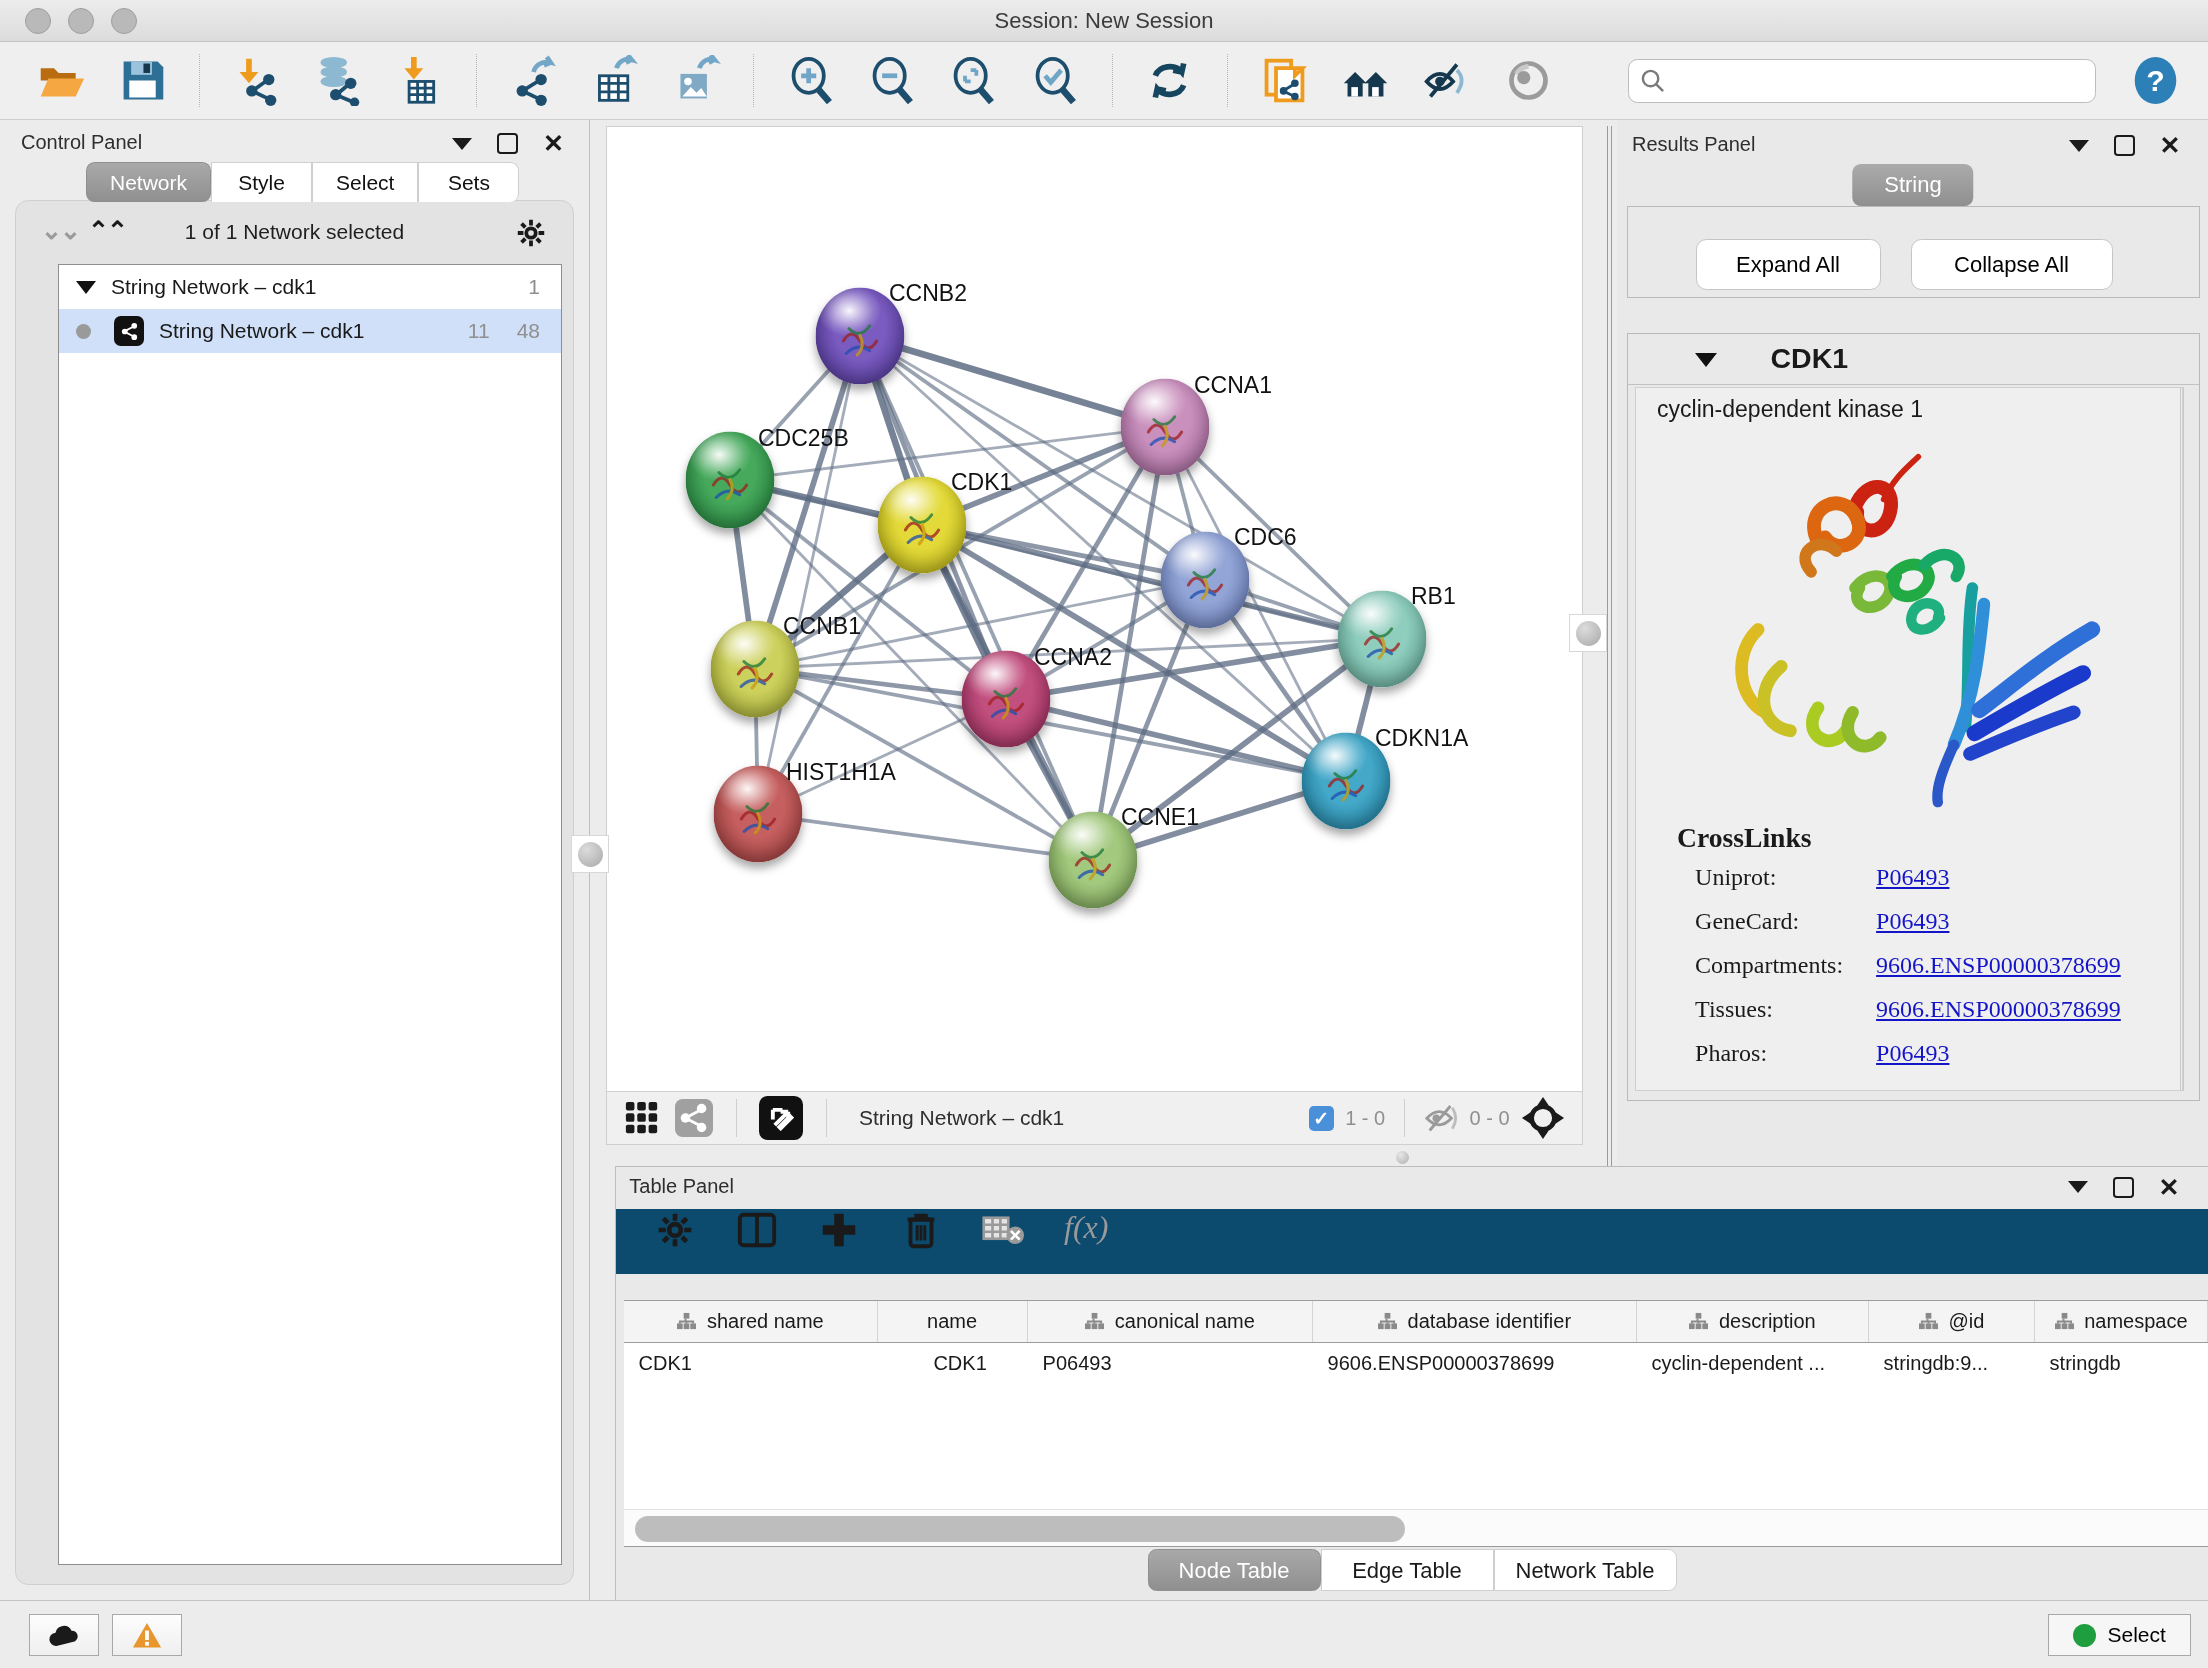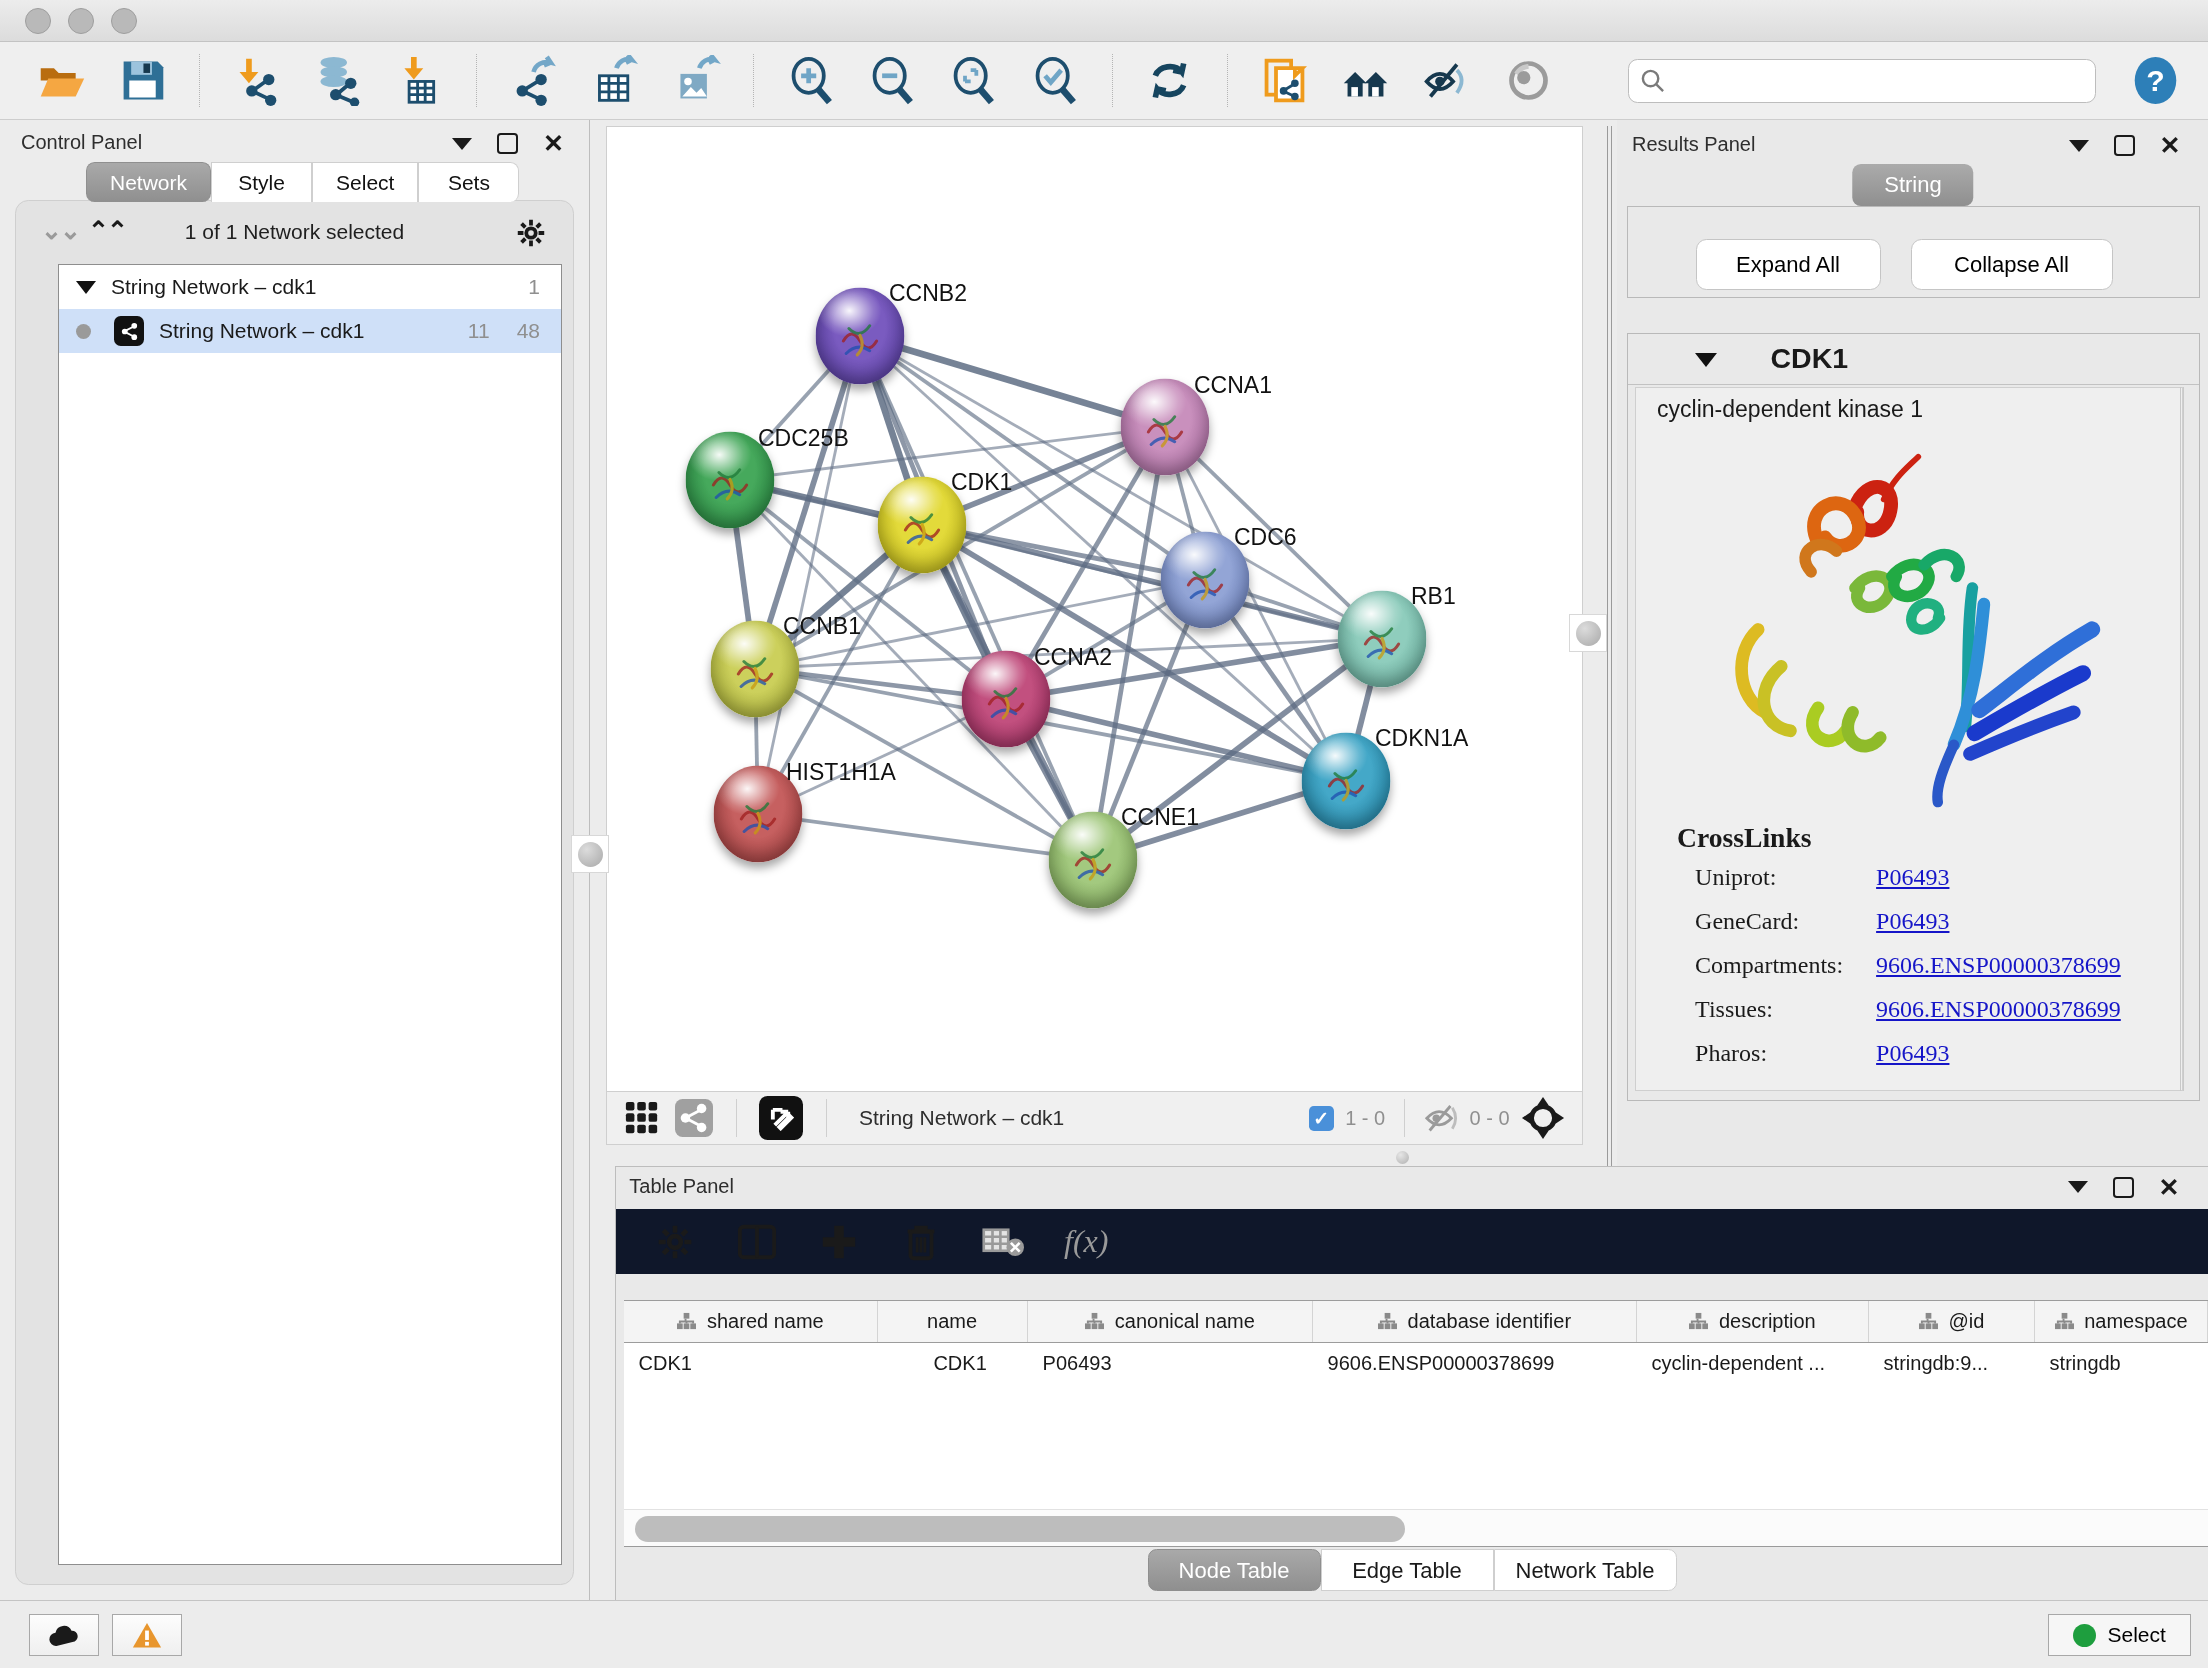--- a/index.html
+++ b/index.html
@@ -101,21 +101,21 @@
   .rp-xlrows { position:absolute; left:0; top:476px; width:100%; }
   .xlrow { position:relative; height:44px; font-family:"Liberation Serif", serif; font-size:24px; }
   .xlrow .lab { position:absolute; left:59px; }
   .xlrow .val { position:absolute; left:240px; color:#1515c8; text-decoration:underline; }
   .rp-scroll { position:absolute; right:15px; top:53px; width:3.8px; height:704px; border-left:1px solid #c9c9c9; border-right:1px solid #c9c9c9; }
 
   
   .table-panel { position:absolute; left:615px; top:1166px; width:1593px; height:434px; background:#e9e9e9; border-left:1px solid #bdbdbd; border-top:1px solid #bdbdbd; }
   .tp-head { position:absolute; left:13.3px; top:7.6px; font-size:20px; color:#2e2e2e; }
   .tp-ctls { position:absolute; right:28.5px; top:9.5px; }
-  .tp-toolbar { position:absolute; left:0; top:42px; width:100%; height:65px; background:#0f172a; display:flex; align-items:center; gap:40px; padding-left:38px; }
+  .tp-toolbar { position:absolute; left:0; top:42px; width:100%; height:65px; background:#0c4a6e; display:flex; gap:40px; padding-left:38px; }
   .tp-toolbar .ic { width:42px; height:42px; display:flex; align-items:center; justify-content:center; background:none; border:none; }
   .fx { font-family:"Liberation Serif", serif; font-style:italic; font-size:32px; color:#9a9a9a; }
   .ttable { position:absolute; left:7.6px; top:133px; width:1586px; height:209px; background:#fff; border-top:1.9px solid #9c9c9c; overflow:hidden; }
   .thead { display:flex; height:42px; background:#f4f4f4; border-bottom:1.9px solid #9c9c9c; }
   .th { display:flex; align-items:center; justify-content:center; gap:9.5px; font-size:20px; border-right:1px solid #d4d4d4; overflow:hidden; white-space:nowrap; }
   .trowdata { display:flex; height:42px; background:#fff; }
   .td { font-size:20px; padding:8.6px 0 0 15px; overflow:hidden; white-space:nowrap; }
   .tp-hscroll { position:absolute; left:7.6px; top:342px; width:1586px; height:38px; background:#fbfbfb; border-top:1px solid #e2e2e2; border-bottom:1.9px solid #9a9a9a; }
   .tp-hscroll .thumb { position:absolute; left:11.4px; top:5.7px; width:770px; height:26px; border-radius:13.3px; background:#bdbdbd; }
   .tp-tabs { position:absolute; left:0; width:100%; top:382px; display:flex; justify-content:center; }
@@ -135,20 +135,21 @@
 <body>
 
 <div class="window">
 
   <div class="titlebar">
     <div class="tlights">
       <span class="tlight"></span>
       <span class="tlight"></span>
       <span class="tlight"></span>
     </div>
+    <div class="wtitle">Session: New Session</div>
   </div>
 
   <div class="toolbar">
     <button class="tbtn">
       <svg viewBox="0 0 54 54">
           <path d="M5 14 h14 l5 5 h18 v8 H5z" fill="#b96d10"></path>
           <path d="M5 44 l8-19 h38 l-9 19z" fill="#f5a742"></path>
         </svg>
     </button>
     <button class="tbtn">

